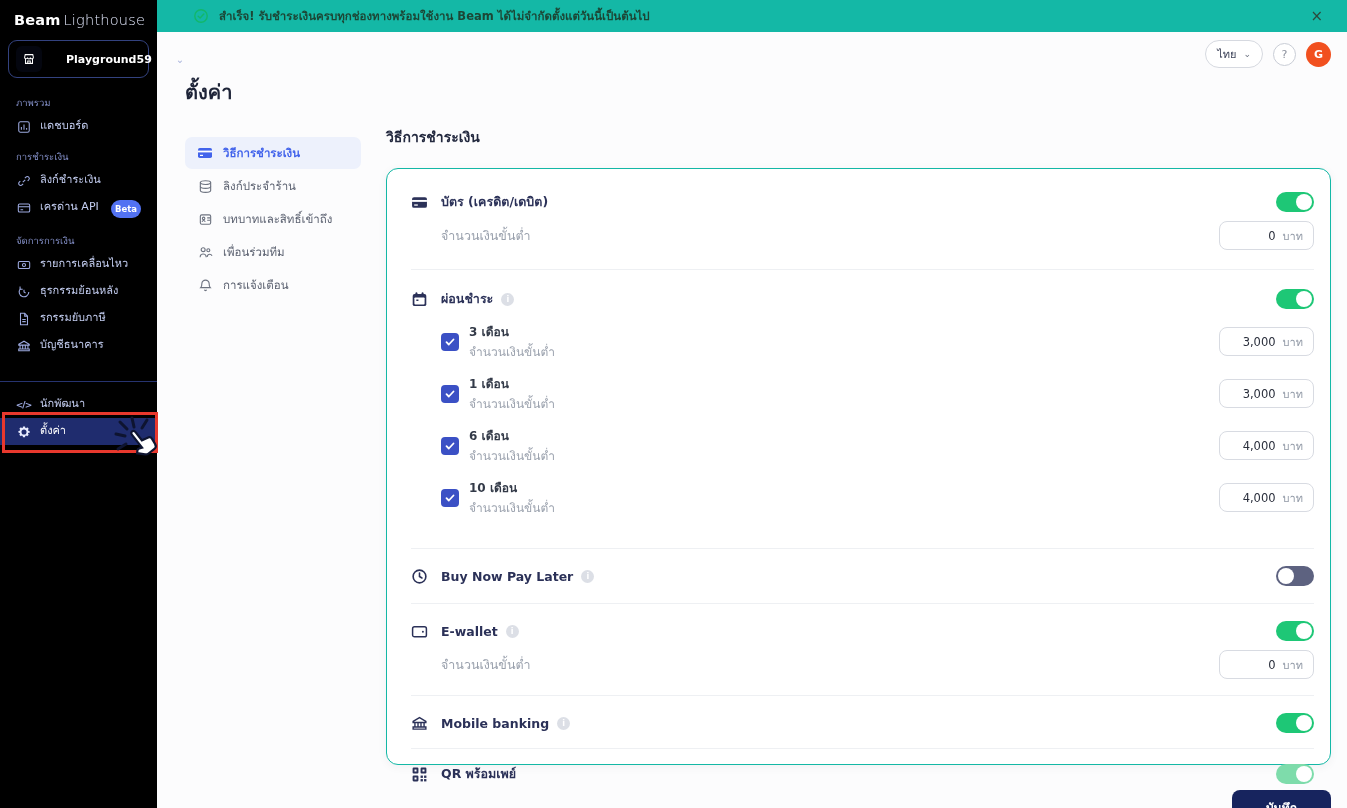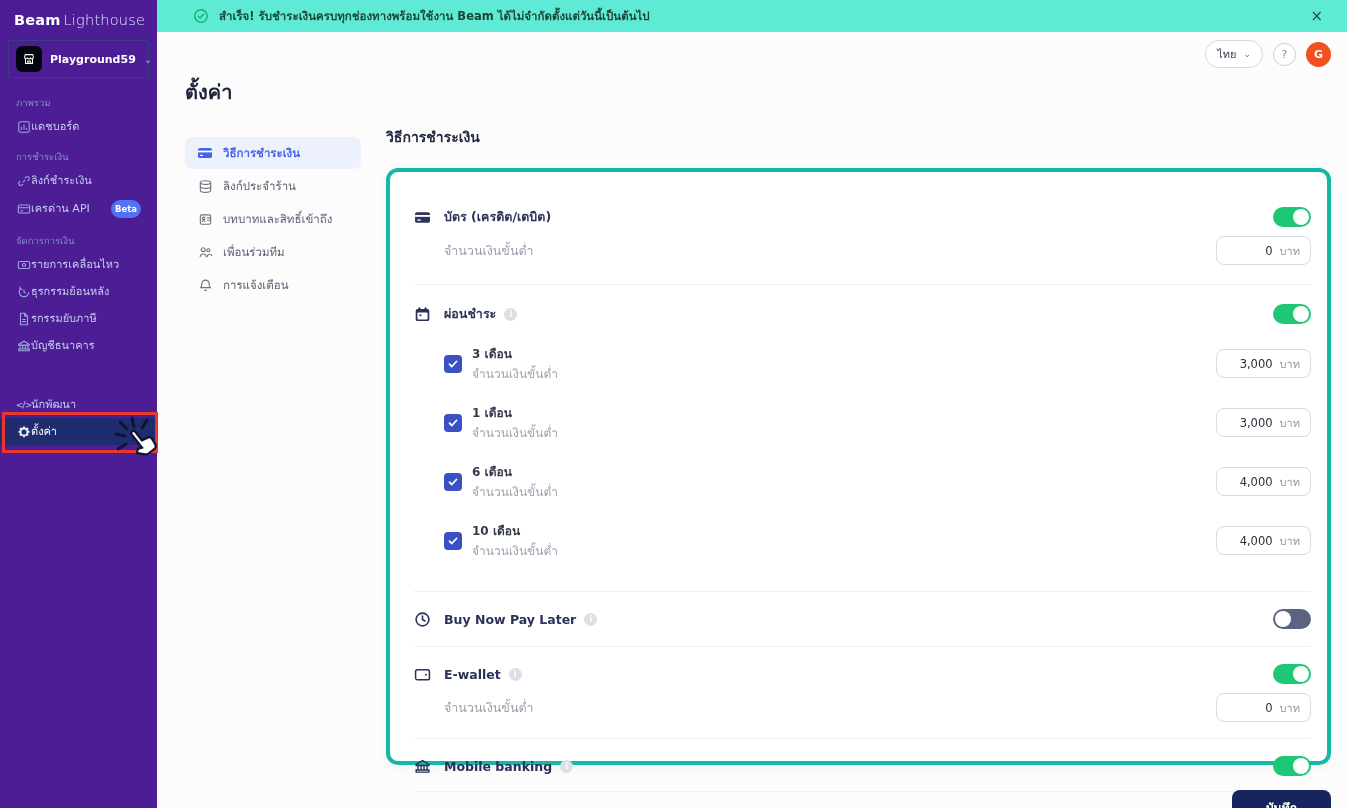--- a/index.html
+++ b/index.html
@@ -1,81 +1,81 @@
 <!DOCTYPE html>
 <html><head>
 <meta charset="utf-8">
 <style>
   html,body{margin:0;padding:0}
   body{width:1347px;height:808px;overflow:hidden;font-family:"DejaVu Sans","Liberation Sans",sans-serif;background:#fbfbfc;-webkit-font-smoothing:antialiased}
   .app{position:relative;display:flex;width:1347px;height:808px}
 
   
-  .sidebar{width:157px;min-width:157px;background:#4c1d95;color:#c3cdf0;position:relative;z-index:1}
+  .sidebar{width:157px;min-width:157px;background:#000000;color:#c3cdf0;position:relative;z-index:1}
   .brand{padding:12px 14px 6px;font-size:14.5px;color:#fff;letter-spacing:.2px}
   .brand .b{font-weight:700}
   .brand .l{font-weight:300;color:#dfe4f8;margin-left:3px}
-  .workspace{margin:6px 8px 8px;width:141px;box-sizing:border-box;background:transparent;border:1px solid #33427f;border-radius:2px;display:flex;align-items:center;gap:8px;padding:5px 7px;color:#fff;cursor:pointer;font-family:inherit}
+  .workspace{margin:6px 8px 8px;width:141px;box-sizing:border-box;background:transparent;border:1px solid #33427f;border-radius:9px;display:flex;align-items:center;gap:24px;padding:5px 7px;color:#fff;cursor:pointer;font-family:inherit}
   .ws-icon{width:26px;height:26px;background:#04060f;border-radius:6px;display:flex;align-items:center;justify-content:center;color:#fff;flex:none}
   .ws-name{font-size:11px;font-weight:700;flex:1;text-align:left}
   .ws-chev{color:#aab4dd;font-size:10px}
   .side-label{font-size:9.5px;color:#8490c9;padding:9px 16px 3px}
-  .side-item{display:flex;align-items:center;padding:6px 16px;font-size:11px;color:#c3cdf0;cursor:pointer;line-height:14px}
+  .side-item{display:flex;align-items:flex-start;gap:9px;padding:6px 16px;font-size:11px;color:#c3cdf0;cursor:pointer;line-height:14px}
   .side-item .ic{width:15px;height:15px;display:flex;align-items:center;justify-content:center;color:#9daae0;flex:none}
   .beta{margin-left:auto;background:#5272f2;color:#fff;font-size:8.5px;padding:2px 4px;border-radius:9px;font-weight:700}
   .side-sep{position:absolute;left:0;right:0;top:381px;height:1px;background:#26336f}
   .side-footer{position:absolute;left:0;right:0;top:391px}
   .side-item.active{background:#1f2c6e;color:#fff}
   .side-item.active .ic{color:#e8ecff}
   .code-ic{font-size:9px;font-weight:700;letter-spacing:-1px}
 
   
   .anno-box{position:absolute;left:2px;top:412px;width:150px;height:35px;border:3px solid #e8382d;z-index:9;pointer-events:none}
   .anno-cursor{position:absolute;left:112px;top:414px;z-index:10;pointer-events:none}
 
   
   .main{flex:1;position:relative;background:#fcfcfd}
-  .banner{height:32px;background:#5eead4;display:flex;align-items:center;padding:0 20px 0 36px;gap:10px;font-size:11.5px;color:#1c4635;font-weight:600}
+  .banner{height:32px;background:#14b8a6;display:flex;align-items:center;padding:0 20px 0 36px;gap:10px;font-size:11.5px;color:#1c4635;font-weight:600}
   .banner-close{margin-left:auto;background:none;border:none;color:#2c4a3c;font-size:15px;cursor:pointer;line-height:1;padding:2px 4px;font-family:inherit}
   .topbar{position:absolute;top:40px;right:16px;display:flex;align-items:center;gap:10px}
   .lang-pill{border:1px solid #d6d9e0;border-radius:15px;padding:4px 11px;font-size:11px;display:flex;align-items:center;gap:7px;color:#3c4258;background:#fff;cursor:pointer;font-family:inherit}
   .lang-chev{font-size:9px;color:#6c7280}
   .help-btn{width:23px;height:23px;border:1px solid #c9cdd6;border-radius:50%;display:flex;align-items:center;justify-content:center;font-size:11px;color:#8a8f9c;background:#fff;cursor:pointer;font-family:inherit}
   .avatar{width:25px;height:25px;border-radius:50%;background:#f1501f;color:#fff;font-size:11px;font-weight:700;display:flex;align-items:center;justify-content:center;cursor:pointer}
   .page-title{position:absolute;left:28px;top:76px;font-size:20px;font-weight:700;color:#1e2438;margin:0}
 
   .settings-nav{position:absolute;left:28px;top:137px;width:176px;display:flex;flex-direction:column;gap:1px}
   .snav-item{display:flex;align-items:center;gap:10px;padding:8px 12px;font-size:11.5px;color:#5b6170;border-radius:7px;cursor:pointer;line-height:15px}
   .snav-item .ic{width:16px;height:16px;display:flex;align-items:center;justify-content:center;color:#6d7380;flex:none}
   .snav-item.active{background:#edf1fc;color:#4263eb;font-weight:700}
   .snav-item.active .ic{color:#4263eb}
 
   .content-heading{position:absolute;left:229px;top:126px;font-size:14px;font-weight:700;color:#23293f;margin:0}
 
-  .card{position:absolute;left:229px;top:168px;width:945px;height:597px;box-sizing:border-box;background:#fff;border:4px solid #14b8a6;border-radius:12px;box-shadow:0 2px 10px rgba(25,35,65,.05);padding:12px 16px 0 24px}
+  .card{position:absolute;left:229px;top:168px;width:945px;height:597px;box-sizing:border-box;background:#fff;border:1px solid #14b8a6;border-radius:12px;box-shadow:0 2px 10px rgba(25,35,65,.05);padding:0 16px 0 24px}
   .pm{position:relative}
   .pm + .pm{border-top:1px solid #eef0f3}
   .pm-head{display:flex;align-items:center}
   .pm-title{font-size:12.5px;font-weight:700;color:#2b3158;display:flex;align-items:center;gap:8px}
   .pm-ic{width:17px;height:17px;display:flex;align-items:center;justify-content:center;color:#2b3158;margin-right:13px;flex:none}
   .spacer{flex:1}
   .info{width:13px;height:13px;border-radius:50%;background:#dcdfe6;color:#fff;font-size:8px;font-weight:700;display:flex;align-items:center;justify-content:center;margin-left:8px;cursor:pointer;font-style:normal}
   .pm-minrow{display:flex;align-items:center;margin-left:30px;margin-top:9px}
   .pm-minlabel{font-size:12.5px;color:#9aa1ad}
   .amount-box{width:95px;height:29px;box-sizing:border-box;border:1px solid #d8dbe2;border-radius:8px;display:flex;align-items:center;justify-content:flex-end;gap:7px;padding:0 10px;background:#fff;cursor:text}
   .amount-val{font-size:11.5px;color:#2a2f3c}
   .amount-cur{font-size:11px;color:#9199a6}
 
   .toggle{width:38px;height:20px;border-radius:10px;position:relative;flex:none;cursor:pointer;border:none;padding:0}
   .toggle .knob{position:absolute;top:2px;width:16px;height:16px;border-radius:50%;background:#fff}
   .toggle.on{background:#1ec776}.toggle.on .knob{right:2px}
   .toggle.off{background:#5d6280}.toggle.off .knob{left:2px}
   .toggle.on-light{background:#7edcab}.toggle.on-light .knob{right:2px}
 
-  .opt{display:flex;align-items:center;margin:20px 0 13px 30px}
+  .opt{display:flex;align-items:center;margin:13px 0 13px 30px}
   .opt-check{width:18px;height:18px;background:#3b50c5;border-radius:4px;display:flex;align-items:center;justify-content:center;margin-right:10px;flex:none;cursor:pointer;border:none;padding:0}
   .opt-texts{display:flex;flex-direction:column;gap:1px}
   .opt-label{font-size:12px;font-weight:700;color:#333a48}
   .opt-sub{font-size:12px;color:#9aa1ad}
 
   .pad-card{padding:23px 0 19px}
   .pad-inst{padding:19px 0 18px}
   .pad-bnpl{padding:17px 0 17px}
   .pad-ewal{padding:17px 0 16px}
   .pad-mb{padding:17px 0 15px}

